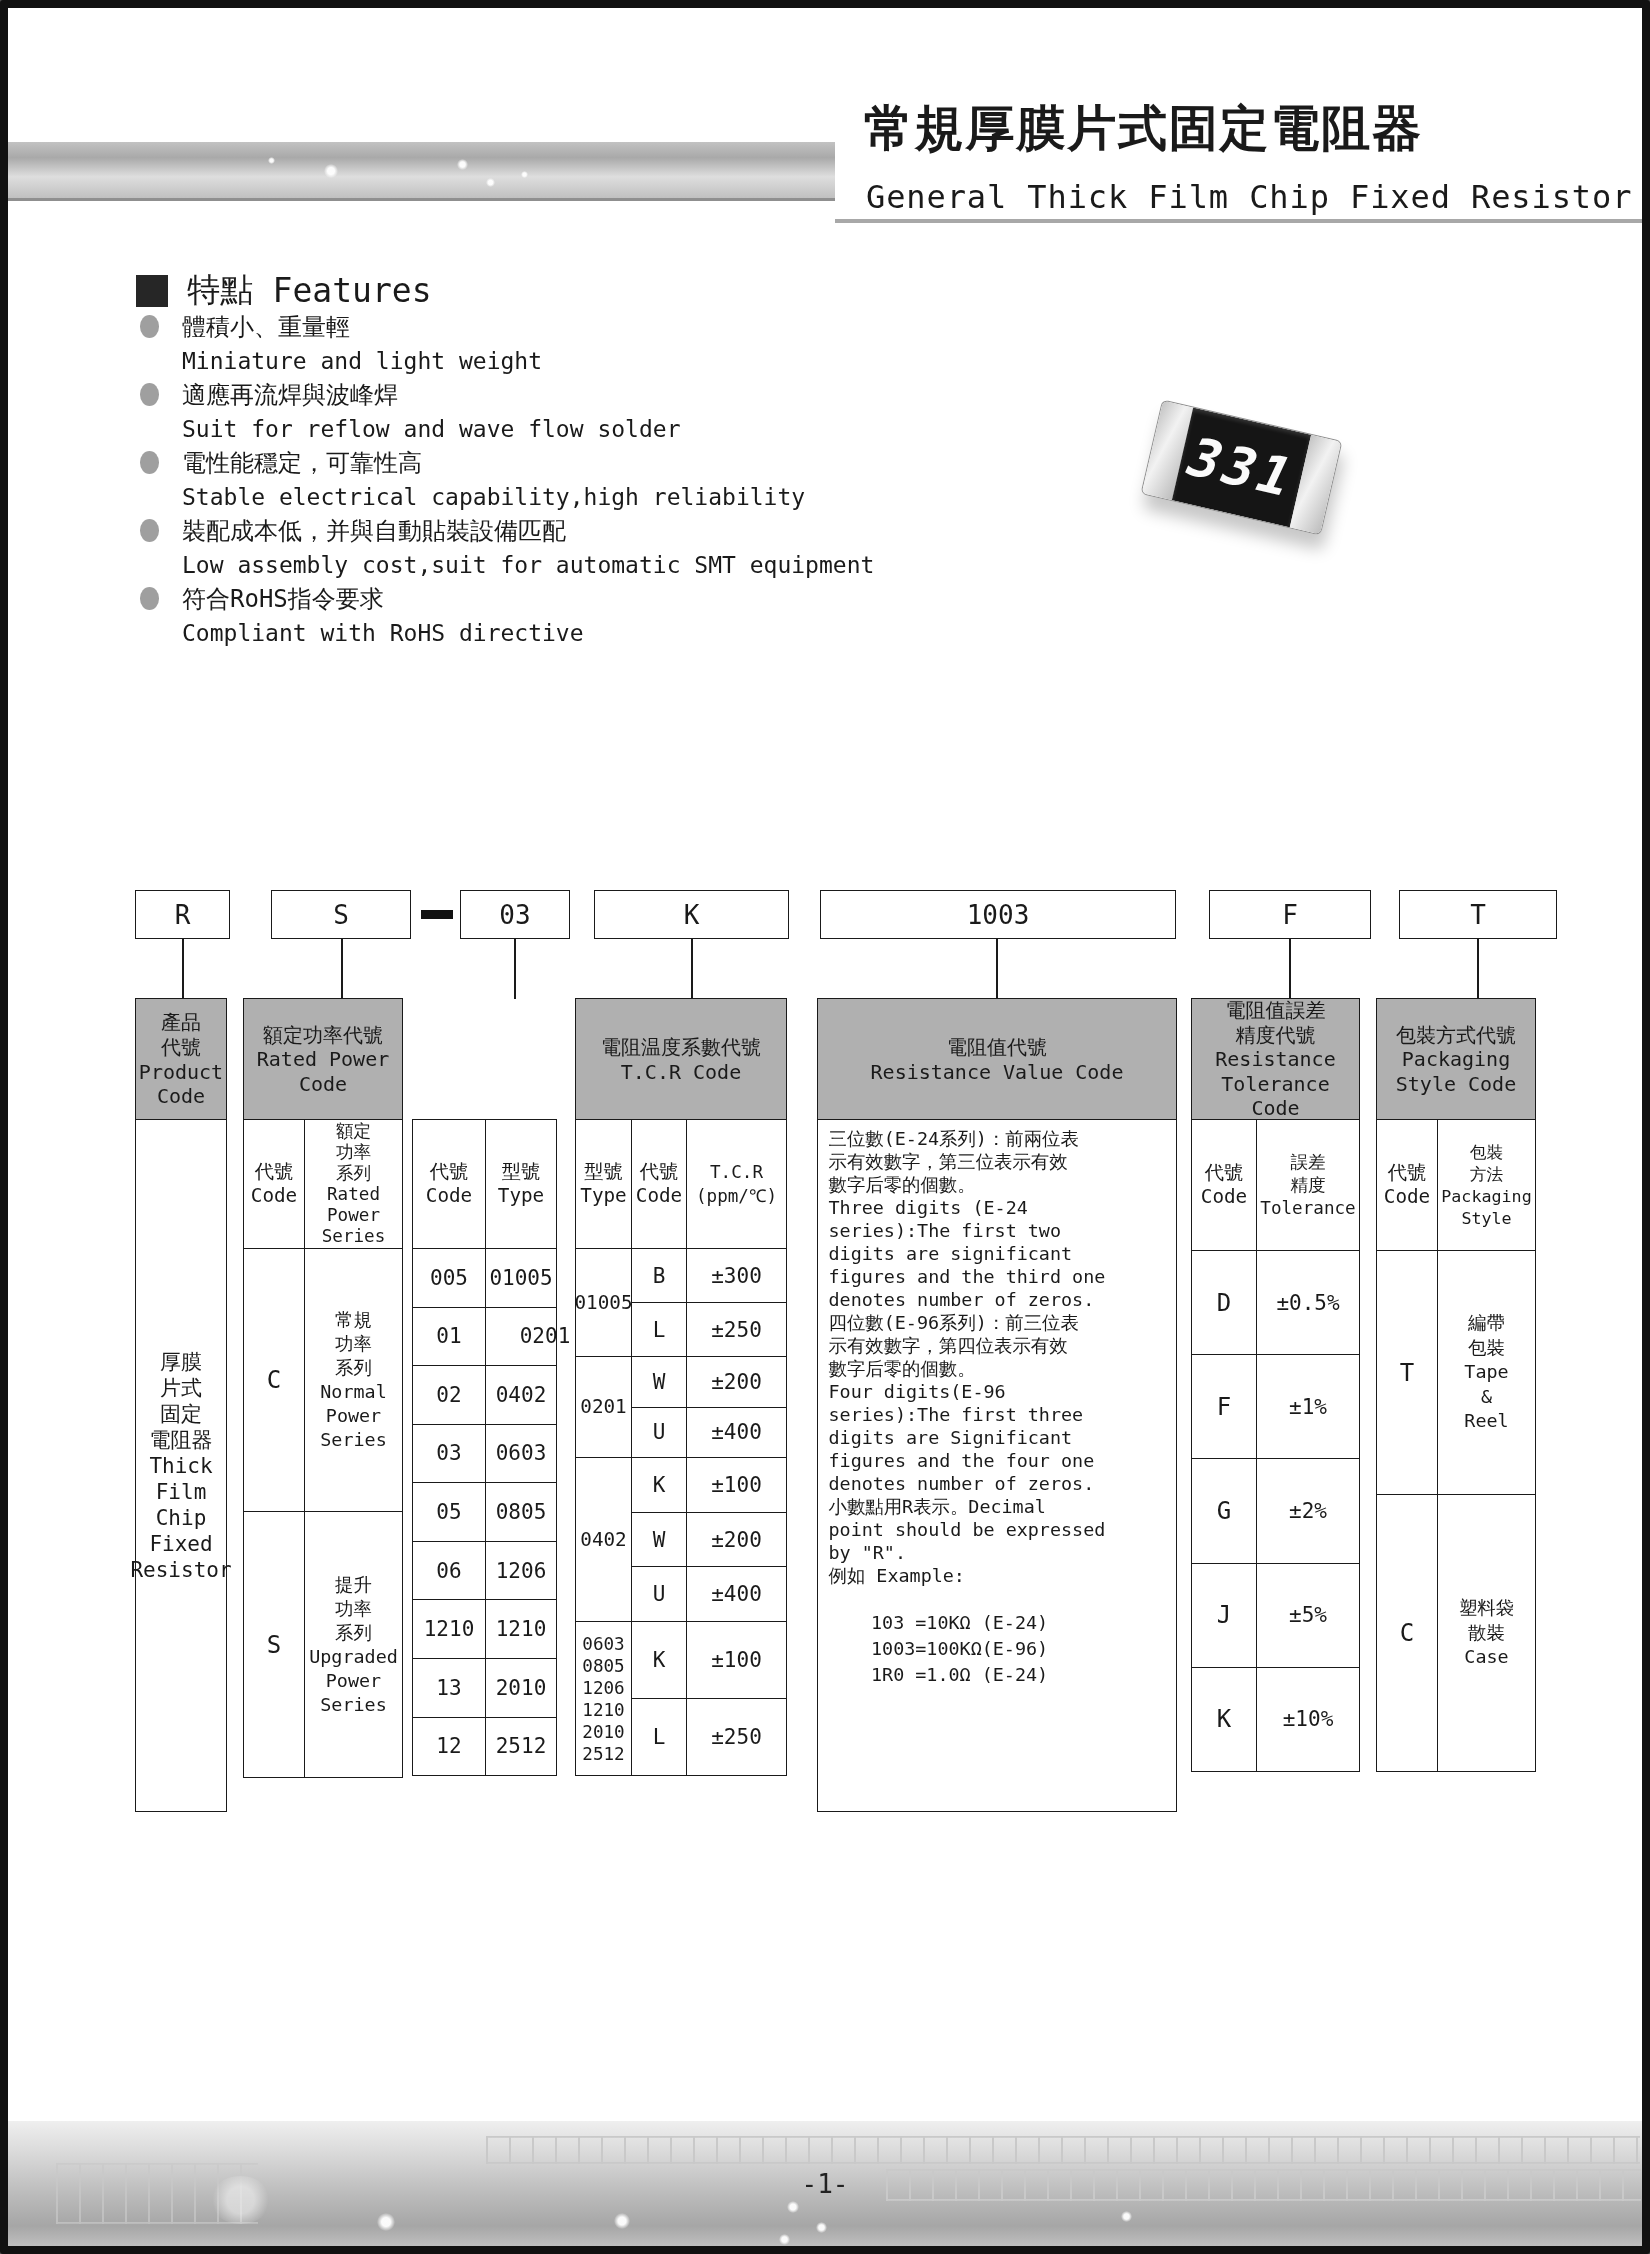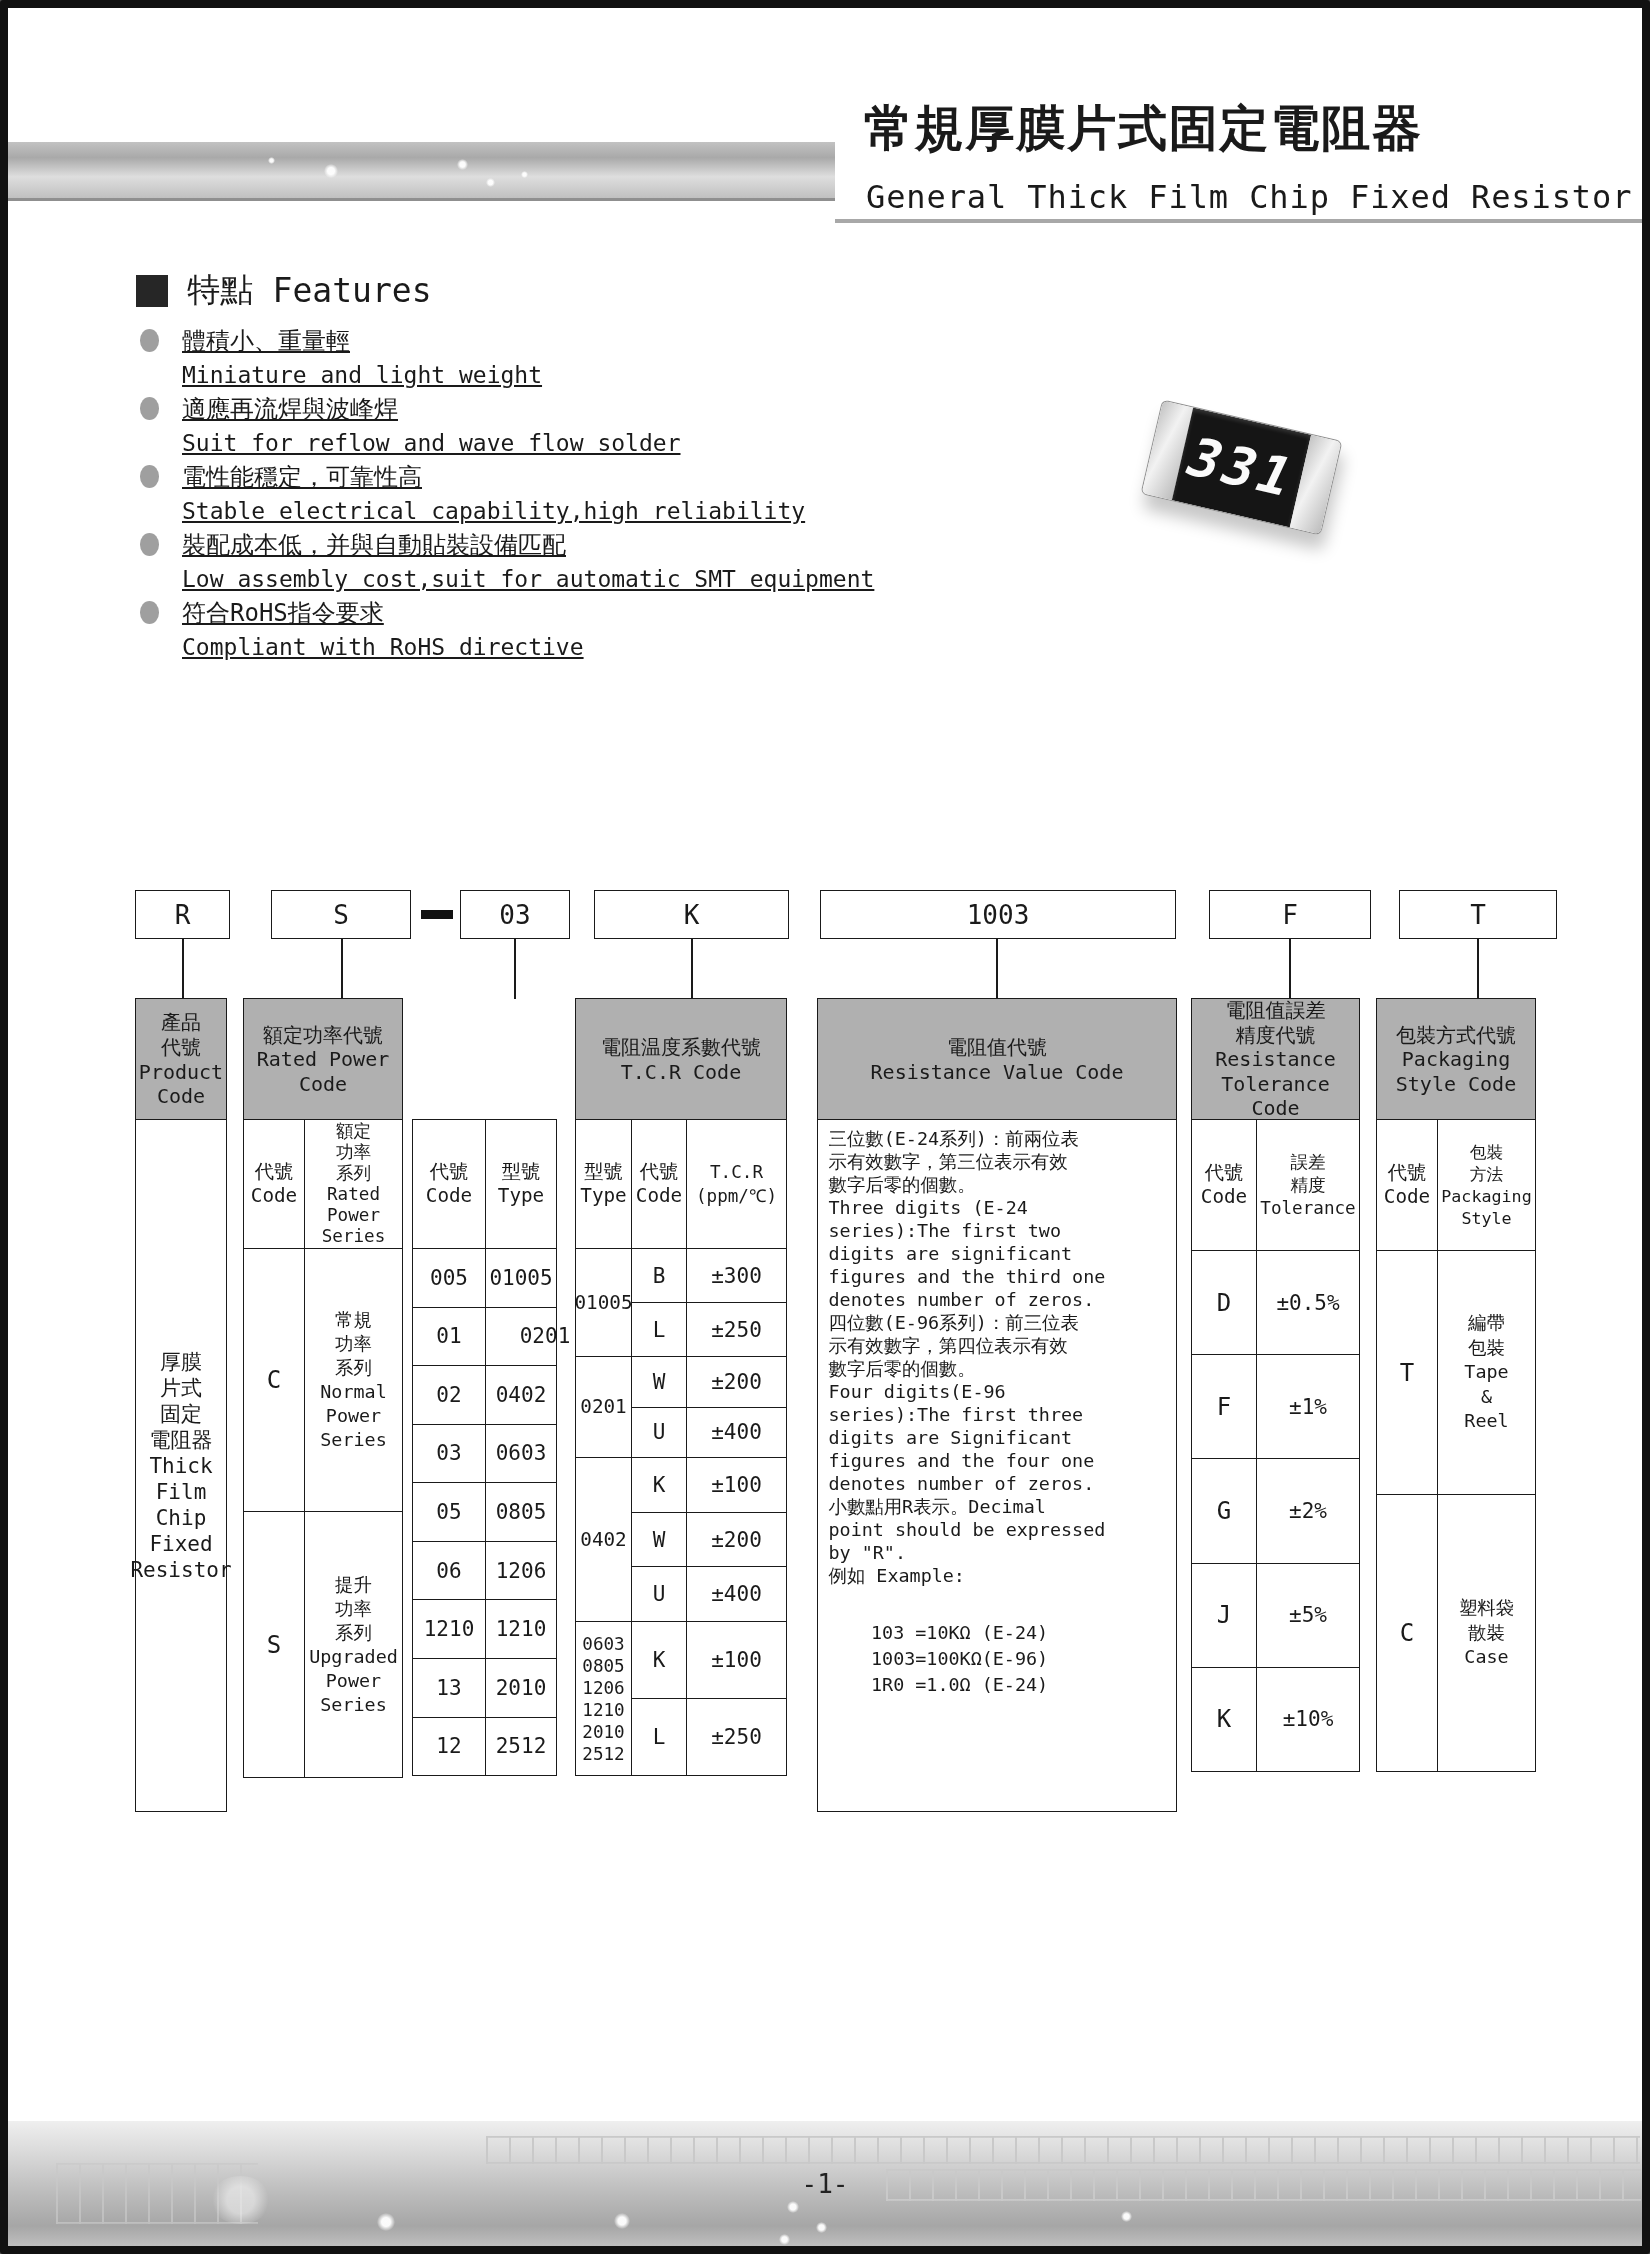--- a/index.html
+++ b/index.html
@@ -17,21 +17,21 @@
 
   .spark{position:absolute;border-radius:50%;
          background:radial-gradient(circle,rgba(255,255,255,.95) 0 35%,rgba(255,255,255,0) 72%);}
 
   
   .sec{position:absolute;display:flex;align-items:center;gap:19.3px;font-size:33px;font-weight:500;}
   .sqmark{width:32px;height:32px;background:#262626;flex:0 0 auto;}
   .sec .gap2{margin-left:12.3px;}
 
   
-  .feat-list{position:absolute;left:132px;top:316px;width:790px;text-decoration:underline;}
+  .feat-list{position:absolute;left:132px;top:302px;width:790px;}
   .feat-item{position:relative;padding-left:42px;height:68px;}
   .feat-bullet{position:absolute;left:0;top:5.3px;width:19.3px;height:23px;border-radius:50%;background:#9f9f9f;}
   .feat-zh{font-size:24px;line-height:35px;}
   .feat-en{font-size:23px;line-height:33px;}
 
   
   .chip{position:absolute;left:1141px;top:411px;width:183px;height:95px;display:flex;
         transform:rotate(13deg);border-radius:6.1px;overflow:hidden;border:0.9px solid #909090;
         box-shadow:5.3px 14px 16px rgba(0,0,0,.22);}
   .cap{width:31px;flex:0 0 auto;background:linear-gradient(105deg,#c4c4c4,#f2f2f2 42%,#bdbdbd);}
@@ -327,21 +327,21 @@
           <div class="cell" style="flex:1;">±100</div>
         </div>
         <div class="erow">
           <div class="cell" style="width:55px;">L</div>
           <div class="cell" style="flex:1;">±250</div>
         </div>
       </div>
     </div>
   </div>
 
-  <div class="col" style="left:809px;width:360px;height:693px;gap:10px;">
+  <div class="col" style="left:809px;width:360px;height:693px;">
     <div class="rv-text">三位數(E-24系列)：前兩位表
 示有效數字，第三位表示有效
 數字后零的個數。
 Three digits (E-24
 series):The first two
 digits are significant
 figures and the third one
 denotes number of zeros.
 四位數(E-96系列)：前三位表
 示有效數字，第四位表示有效

